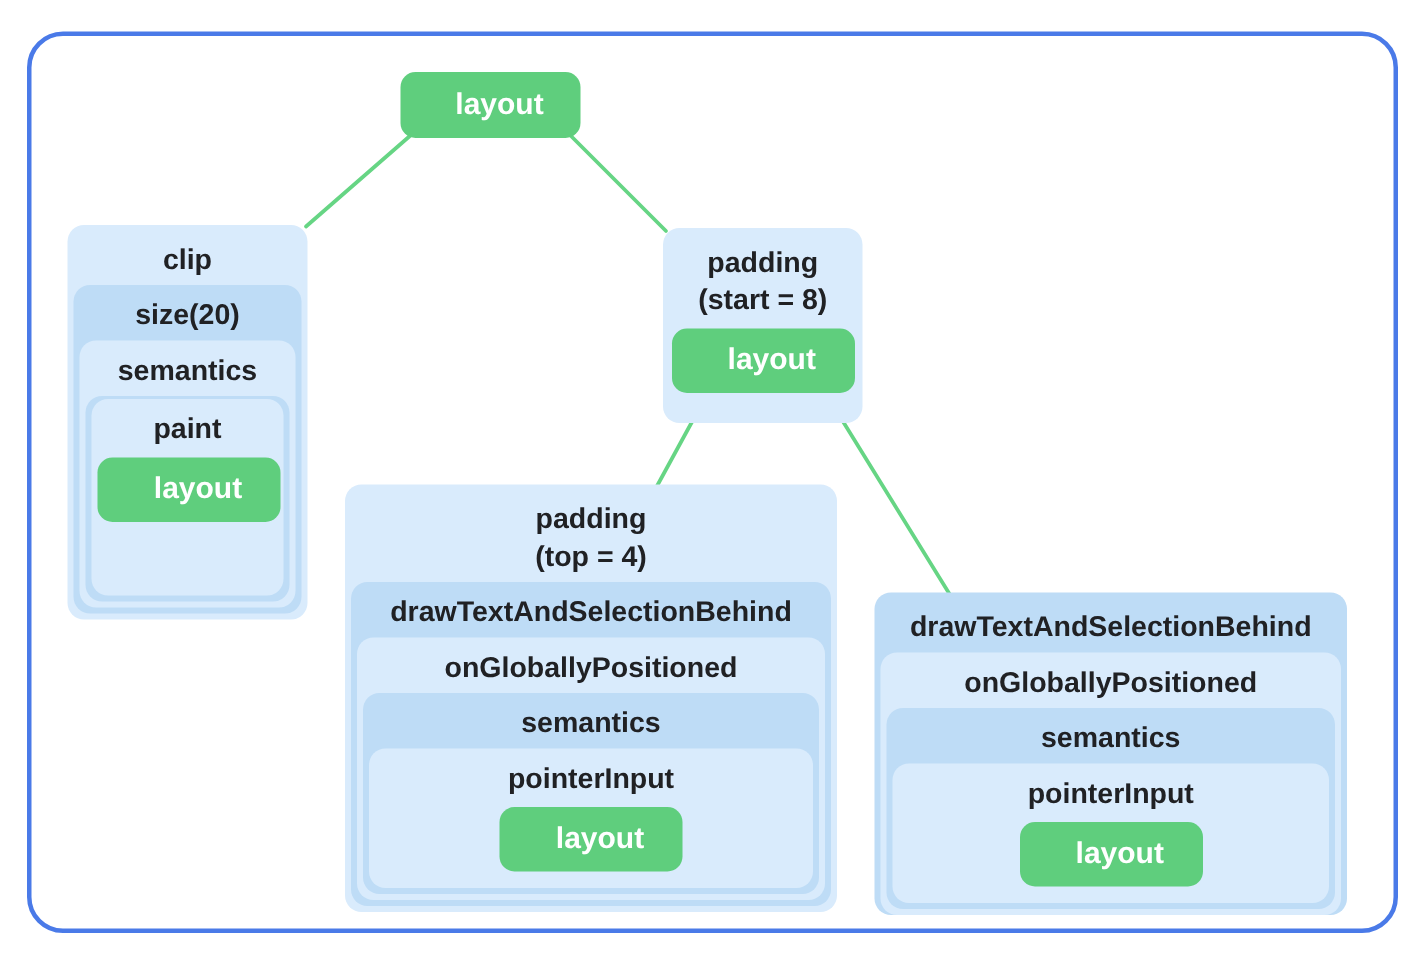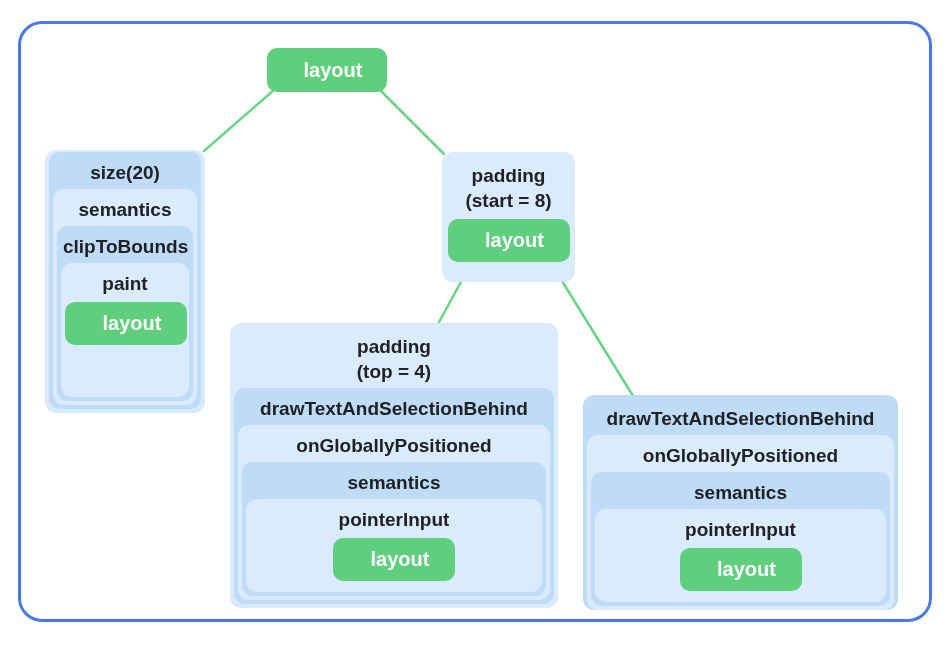--- a/index.html
+++ b/index.html
@@ -100,26 +100,26 @@
     <line x1="380" y1="90" x2="444" y2="154"></line>
     <line x1="462" y1="280" x2="438" y2="324"></line>
     <line x1="562" y1="281" x2="633" y2="396"></line>
   </svg>
 
   <div class="tree" id="mount-root">
       <div class="green-node">layout</div>
     </div>
   <div class="tree" id="mount-clip">
       <div class="box-node shade-light">
+        <div class="box-label">clip</div>
         <div class="box-node shade-dark">
           <div class="box-label">size(20)</div>
           <div class="box-node shade-light">
             <div class="box-label">semantics</div>
             <div class="box-node shade-dark">
-              <div class="box-label">clipToBounds</div>
               <div class="box-node shade-light">
                 <div class="box-label">paint</div>
                 <div class="green-node">layout</div>
               </div>
             </div>
           </div>
         </div>
       </div>
     </div>
   <div class="tree" id="mount-padding-start">

